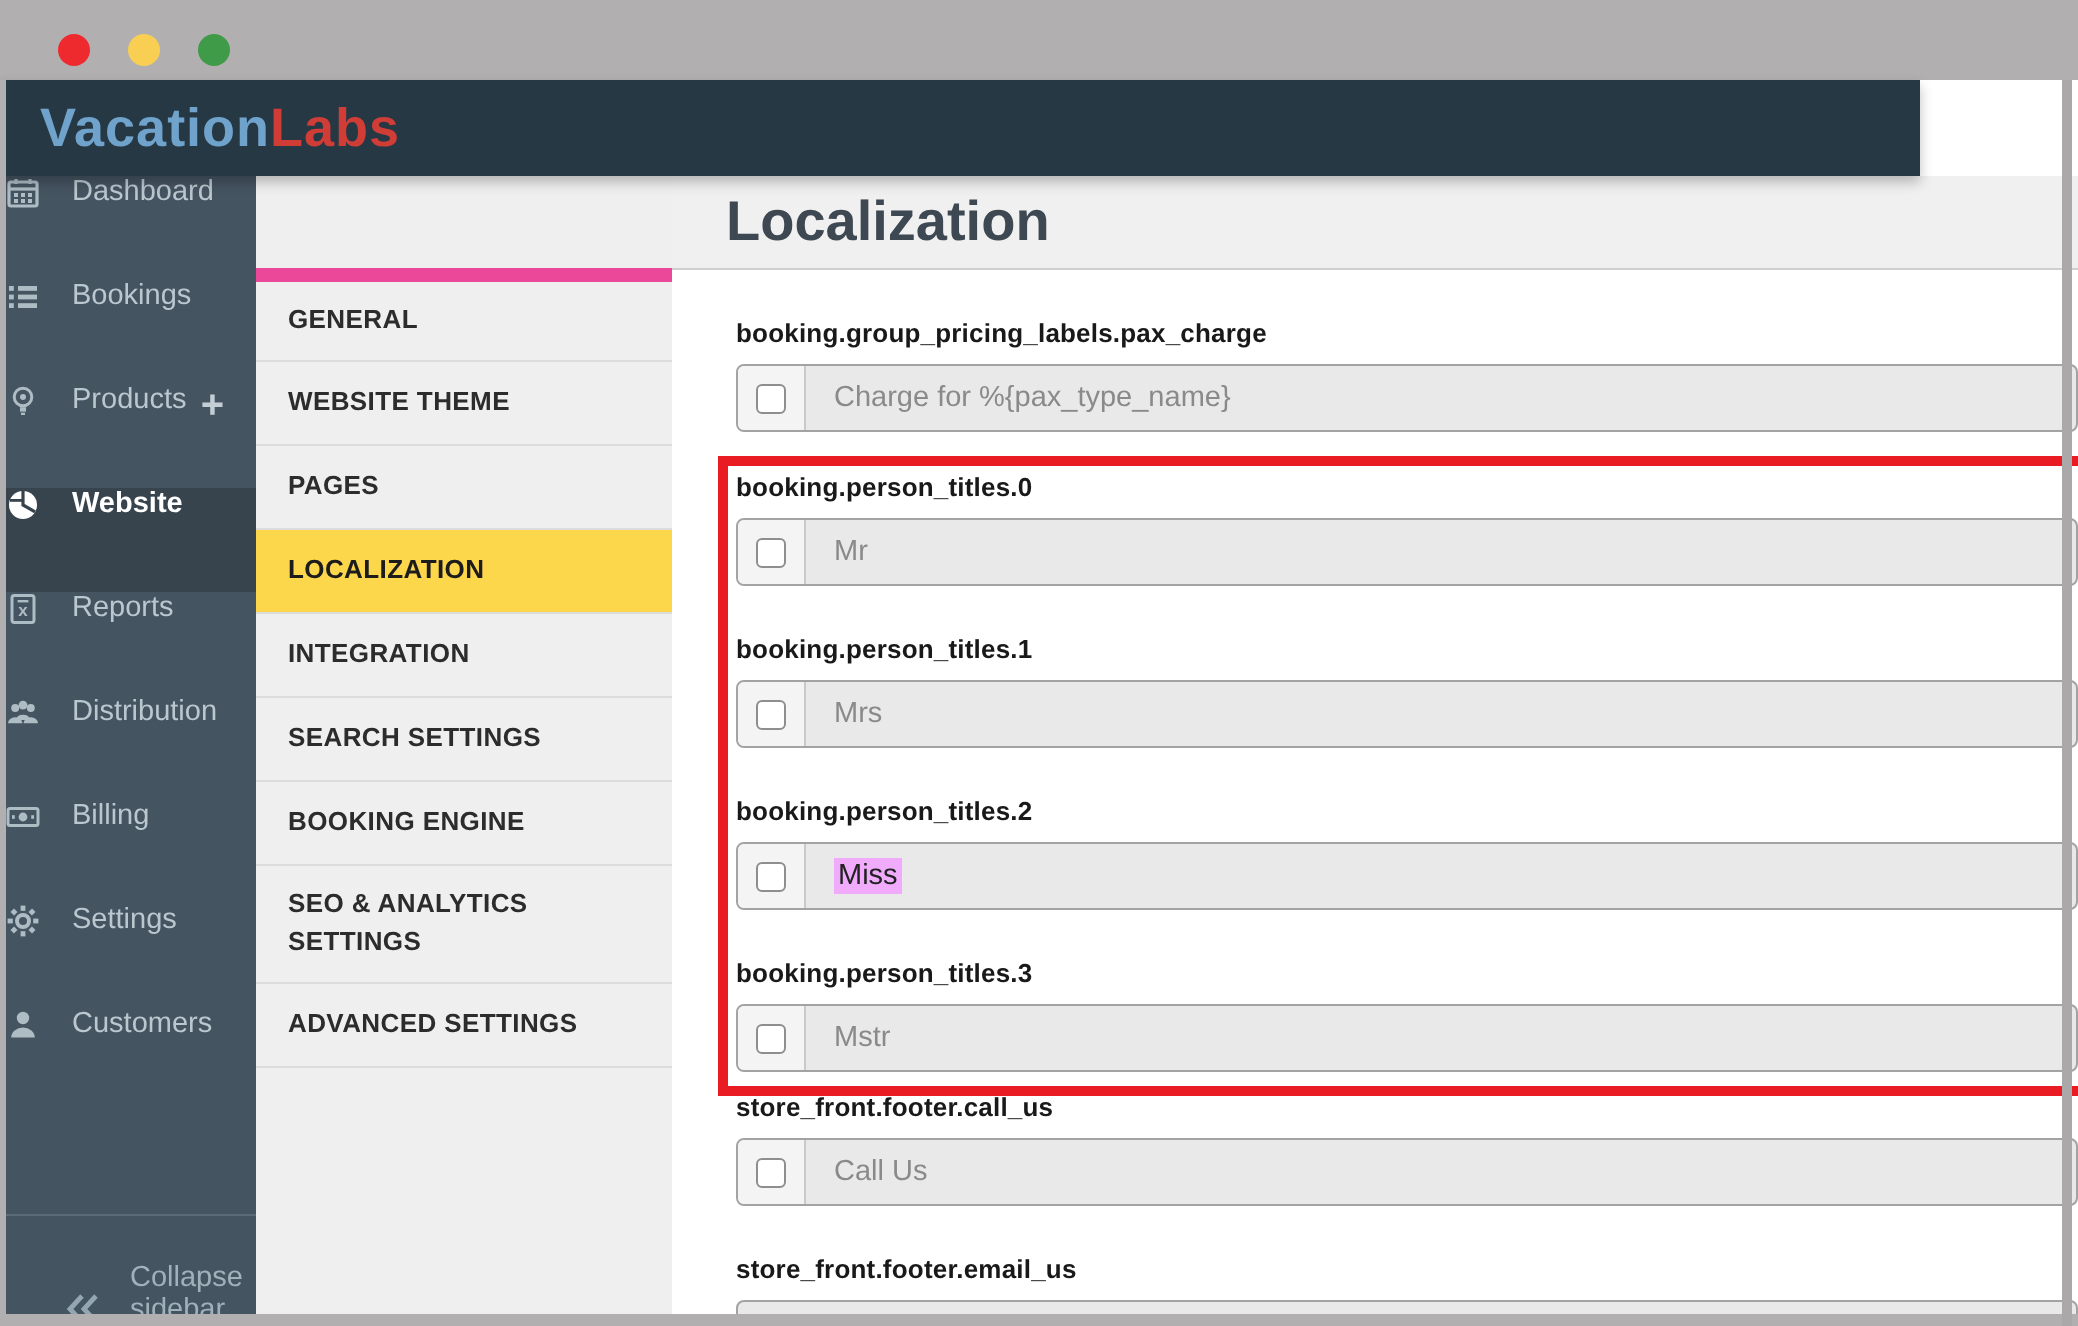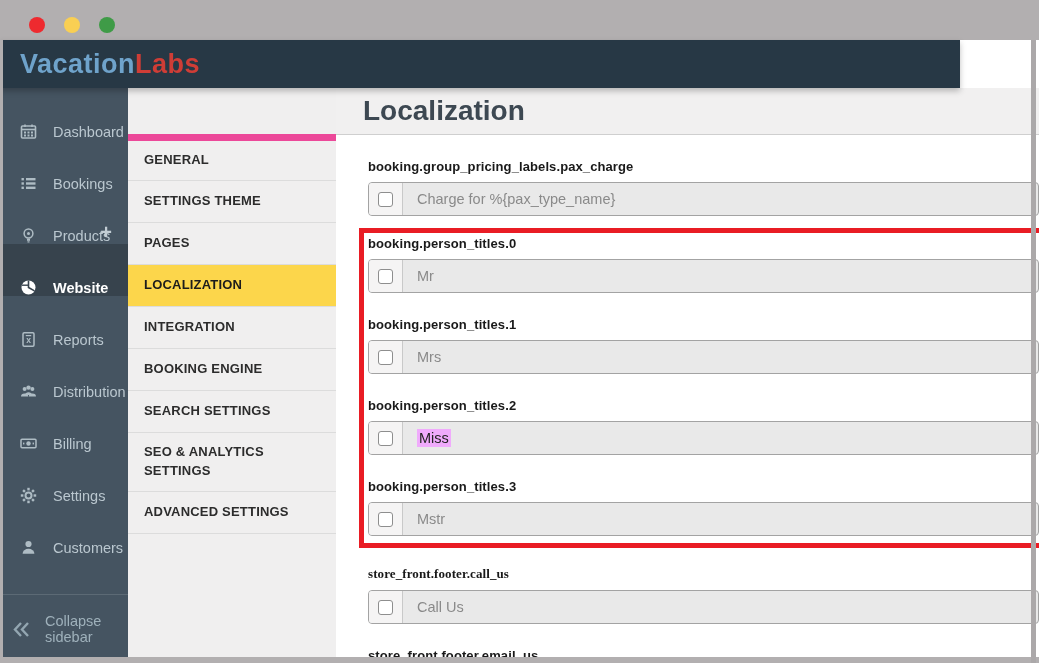--- a/index.html
+++ b/index.html
@@ -23,28 +23,28 @@
                   box-shadow:0 3px 6px rgba(0,0,0,.25); z-index:5; }
   .logo { font-size:27px; font-weight:bold; letter-spacing:.5px; }
   .logo .part-a { color:#6fa3cb; }
   .logo .part-b { color:#cf3d36; }
 
   
   .app-body { position:absolute; left:0; top:88px; width:1039px; height:575px; display:flex; }
 
   
   .sidebar { width:195px; background:#455461; display:flex; flex-direction:column; color:#bac7cf; }
-  .side-item { height:52px; display:flex; align-items:flex-end; padding-left:20px; cursor:pointer;
+  .side-item { height:52px; display:flex; align-items:flex-start; padding-left:3px; cursor:pointer;
                font-size:14.5px; position:relative; }
   .side-item .icon { width:17px; height:17px; margin-right:16px; color:#aebcc4; flex:none; }
   .side-item.active { background:#37434d; color:#ffffff; font-weight:bold; }
   .side-item.active .icon { color:#ffffff; }
   .side-plus { position:absolute; right:16px; font-size:20px; font-weight:bold; color:#c2cdd4; }
-  .side-collapse { margin-top:auto; height:69px; border-top:1px solid #5c6a75;
-                   display:flex; align-items:center; padding-left:12px; cursor:pointer;
+  .side-collapse { margin-top:auto; height:56px; border-top:1px solid #5c6a75;
+                   display:flex; align-items:flex-end; padding-left:32px; cursor:pointer;
                    font-size:14.5px; color:#9fb1bb; }
   .side-collapse .icon { width:19px; height:17px; margin-right:14px; color:#93a6b1; }
 
   
   .submenu { width:208px; background:#f0efef; padding-top:46px; }
   .sub-item { min-height:42px; display:flex; align-items:center; padding:10px 14px 10px 16px;
               border-bottom:1px solid #dcdcdc; font-size:13px; font-weight:bold; color:#2c2c2c;
               letter-spacing:.2px; cursor:pointer; line-height:1.45; }
   .sub-item:first-child { border-top:7px solid #ec4899; }
   .sub-item.active { background:#fcd64b; color:#1c1c1c; }
@@ -232,36 +232,36 @@
         </span>
         <span>Collapse sidebar</span>
       </div>
     </nav>
 
     <nav class="submenu">
       <div class="sub-item">
           <span>GENERAL</span>
         </div>
       <div class="sub-item">
-          <span>SETTINGS THEME</span>
+          <span>WEBSITE THEME</span>
         </div>
       <div class="sub-item">
           <span>PAGES</span>
         </div>
       <div class="sub-item active">
           <span>LOCALIZATION</span>
         </div>
       <div class="sub-item">
           <span>INTEGRATION</span>
         </div>
       <div class="sub-item">
+          <span>SEARCH SETTINGS</span>
+        </div>
+      <div class="sub-item">
           <span>BOOKING ENGINE</span>
-        </div>
-      <div class="sub-item">
-          <span>SEARCH SETTINGS</span>
         </div>
       <div class="sub-item" style="width:208px;">
           <span style="display:block;width:150px;">SEO &amp; ANALYTICS SETTINGS</span>
         </div>
       <div class="sub-item">
           <span>ADVANCED SETTINGS</span>
         </div>
     </nav>
 
     <main class="main">
@@ -321,21 +321,21 @@
                 <span class="checkbox-box"></span>
               </span>
             <span class="input-value">
                 <span>Mstr</span>
               </span>
           </div>
 
         </div>
 
         <div class="field" style="margin-top:-7px;">
-          <span class="field-label" style="margin-top:25px;font-family:Liberation Serif, serif;">store_front.footer.call_us</span>
+          <span class="field-label" style="margin-top:5px;">store_front.footer.call_us</span>
           <div class="input-group">
             <span class="checkbox-cell">
                 <span class="checkbox-box"></span>
               </span>
             <span class="input-value">
                 <span>Call Us</span>
               </span>
           </div>
         </div>
 

